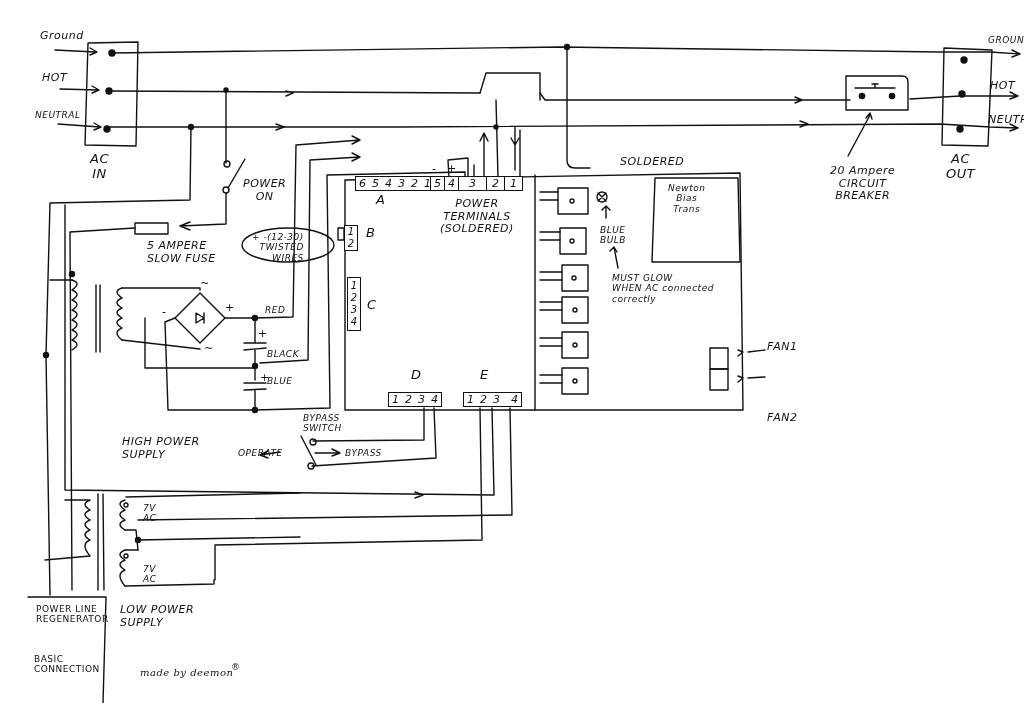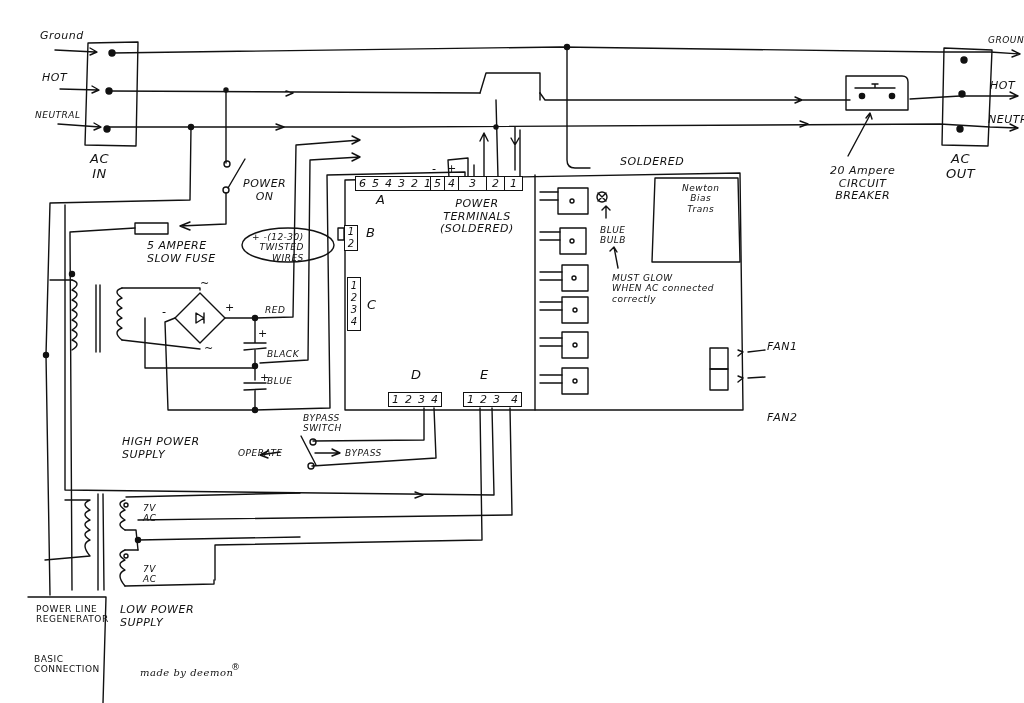--- a/index.html
+++ b/index.html
@@ -199,21 +199,21 @@
 SUPPLY</div>
 
 <div class="lbl sm multiline" style="left:143px;top:503px;">7V
 AC</div>
 <div class="lbl sm multiline" style="left:143px;top:564px;">7V
 AC</div>
 <div class="lbl multiline" style="left:120px;top:604px;">LOW POWER
 SUPPLY</div>
 
 <div class="lbl" style="left:620px;top:156px;">SOLDERED</div>
-<div class="lbl sm multiline" style="left:668px;top:183px;text-align:center;margin-left:14px;">Newton
+<div class="lbl sm multiline" style="left:668px;top:183px;text-align:center;">Newton
 Bias
 Trans</div>
 <div class="lbl sm multiline" style="left:600px;top:225px;">BLUE
 BULB</div>
 <div class="lbl sm multiline" style="left:612px;top:273px;">MUST GLOW
 WHEN AC connected
 correctly</div>
 <div class="lbl" style="left:767px;top:341px;">FAN1</div>
 <div class="lbl" style="left:767px;top:368px;margin-top:44px;">FAN2</div>
 

